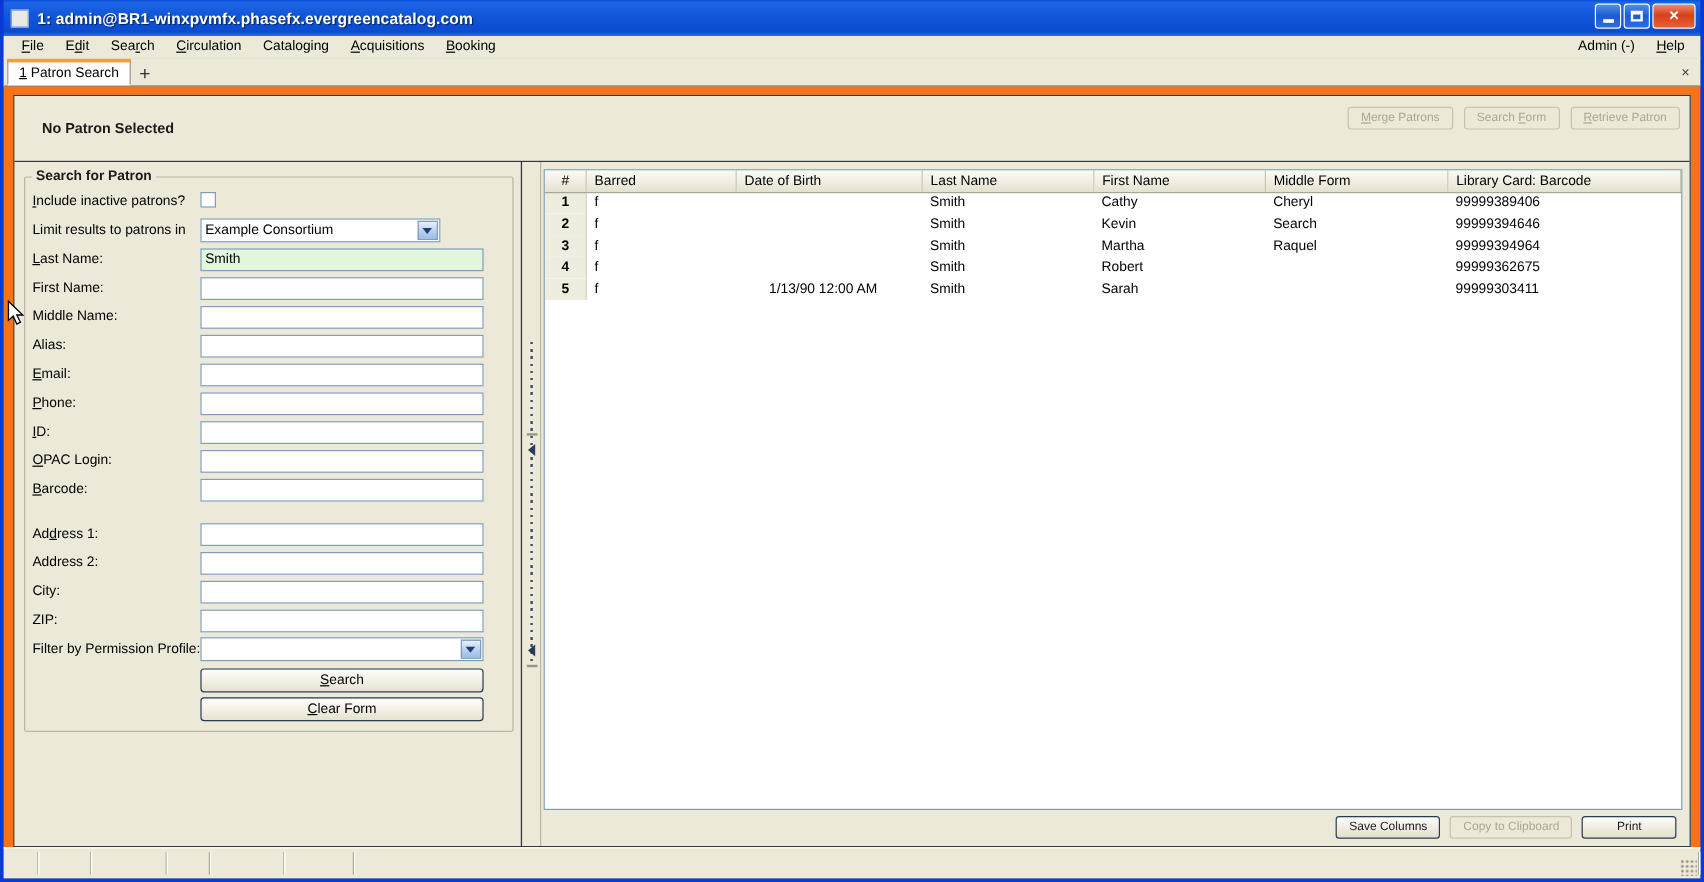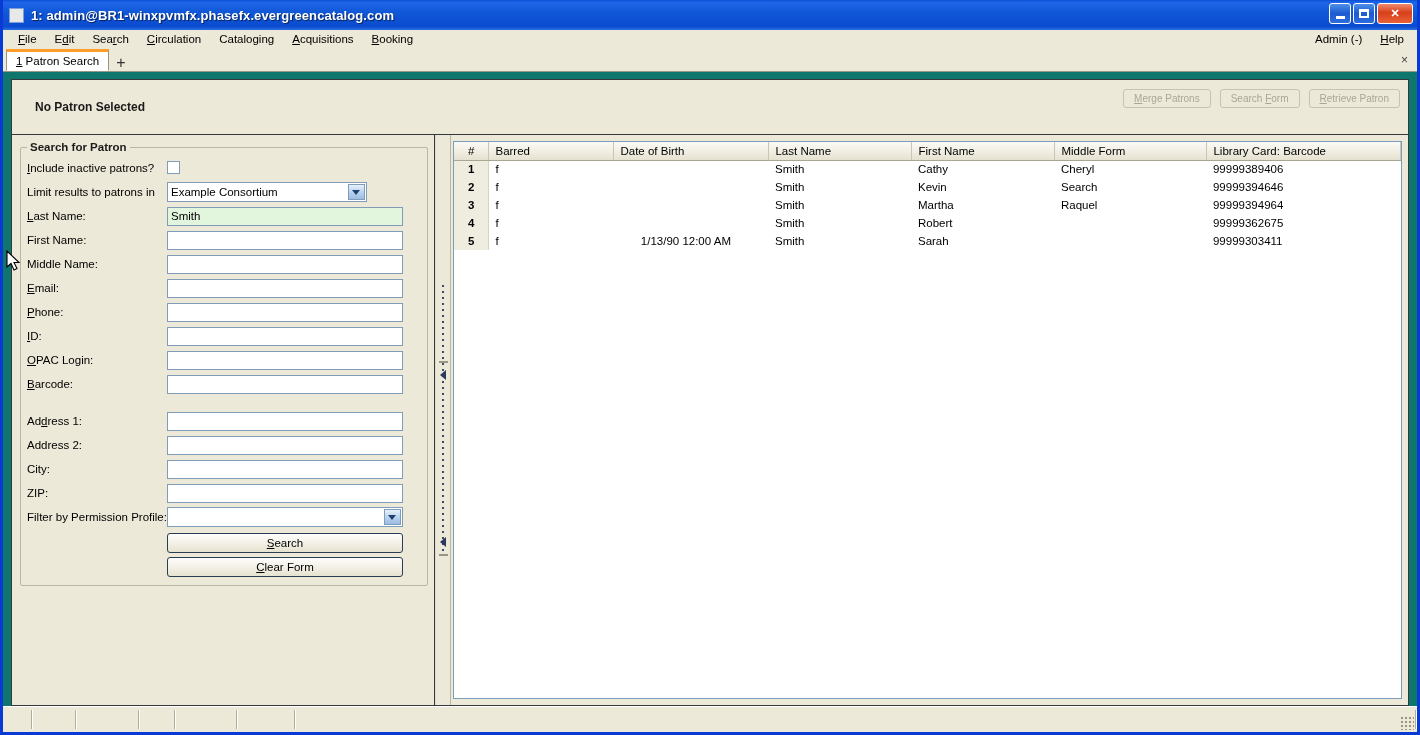--- a/index.html
+++ b/index.html
@@ -109,21 +109,21 @@
     font-weight: 500;
   }
   #tab-close {
     position: absolute; right: 9px; bottom: 4px;
     font-size: 12px; color: #444; cursor: default;
   }
 
   
   #content {
     flex: 1 1 auto;
-    background: #0f766e;
+    background: #f97316;
     padding: 7px 8px 0 8px;
     display: flex; flex-direction: column;
     min-height: 0;
     position: relative;
   }
   #panel {
     flex: 1 1 auto;
     border: 1px solid #36383c;
     background: #ece9d8;
     display: flex; flex-direction: column;
@@ -452,20 +452,24 @@
               <tr>
                 <td class="lbl"><span class="uline">L</span>ast Name:</td>
                 <td><input class="txt filled" type="text" value="Smith" style=""></td>
               </tr>
               <tr>
                 <td class="lbl">First Name:</td>
                 <td><input class="txt" type="text" value="" style=""></td>
               </tr>
               <tr>
                 <td class="lbl">Middle Name:</td>
+                <td><input class="txt" type="text" value="" style=""></td>
+              </tr>
+              <tr>
+                <td class="lbl">Alias:</td>
                 <td><input class="txt" type="text" value="" style=""></td>
               </tr>
               <tr>
                 <td class="lbl"><span class="uline">E</span>mail:</td>
                 <td><input class="txt" type="text" value="" style=""></td>
               </tr>
               <tr>
                 <td class="lbl"><span class="uline">P</span>hone:</td>
                 <td><input class="txt" type="text" value="" style=""></td>
               </tr>
@@ -612,20 +616,25 @@
                   <td style="text-align:right;padding-right:38px">1/13/90 12:00 AM</td>
                   <td>Smith</td>
                   <td>Sarah</td>
                   <td></td>
                   <td>99999303411</td>
                   <td></td>
                 </tr>
               </tbody>
             </table>
           </div>
+          <div id="grid-actions">
+            <div class="btn strong">Save Columns</div>
+            <div class="btn disabled">Copy to Clipboard</div>
+            <div class="btn strong" style="padding:3px 28px">Print</div>
+          </div>
         </div>
 
       </div>
     </div>
   </div>
 
   <div id="statusbar">
     <div class="status-cell" style="width:30px"></div>
     <div class="status-cell" style="width:44px"></div>
     <div class="status-cell" style="width:63px"></div>

